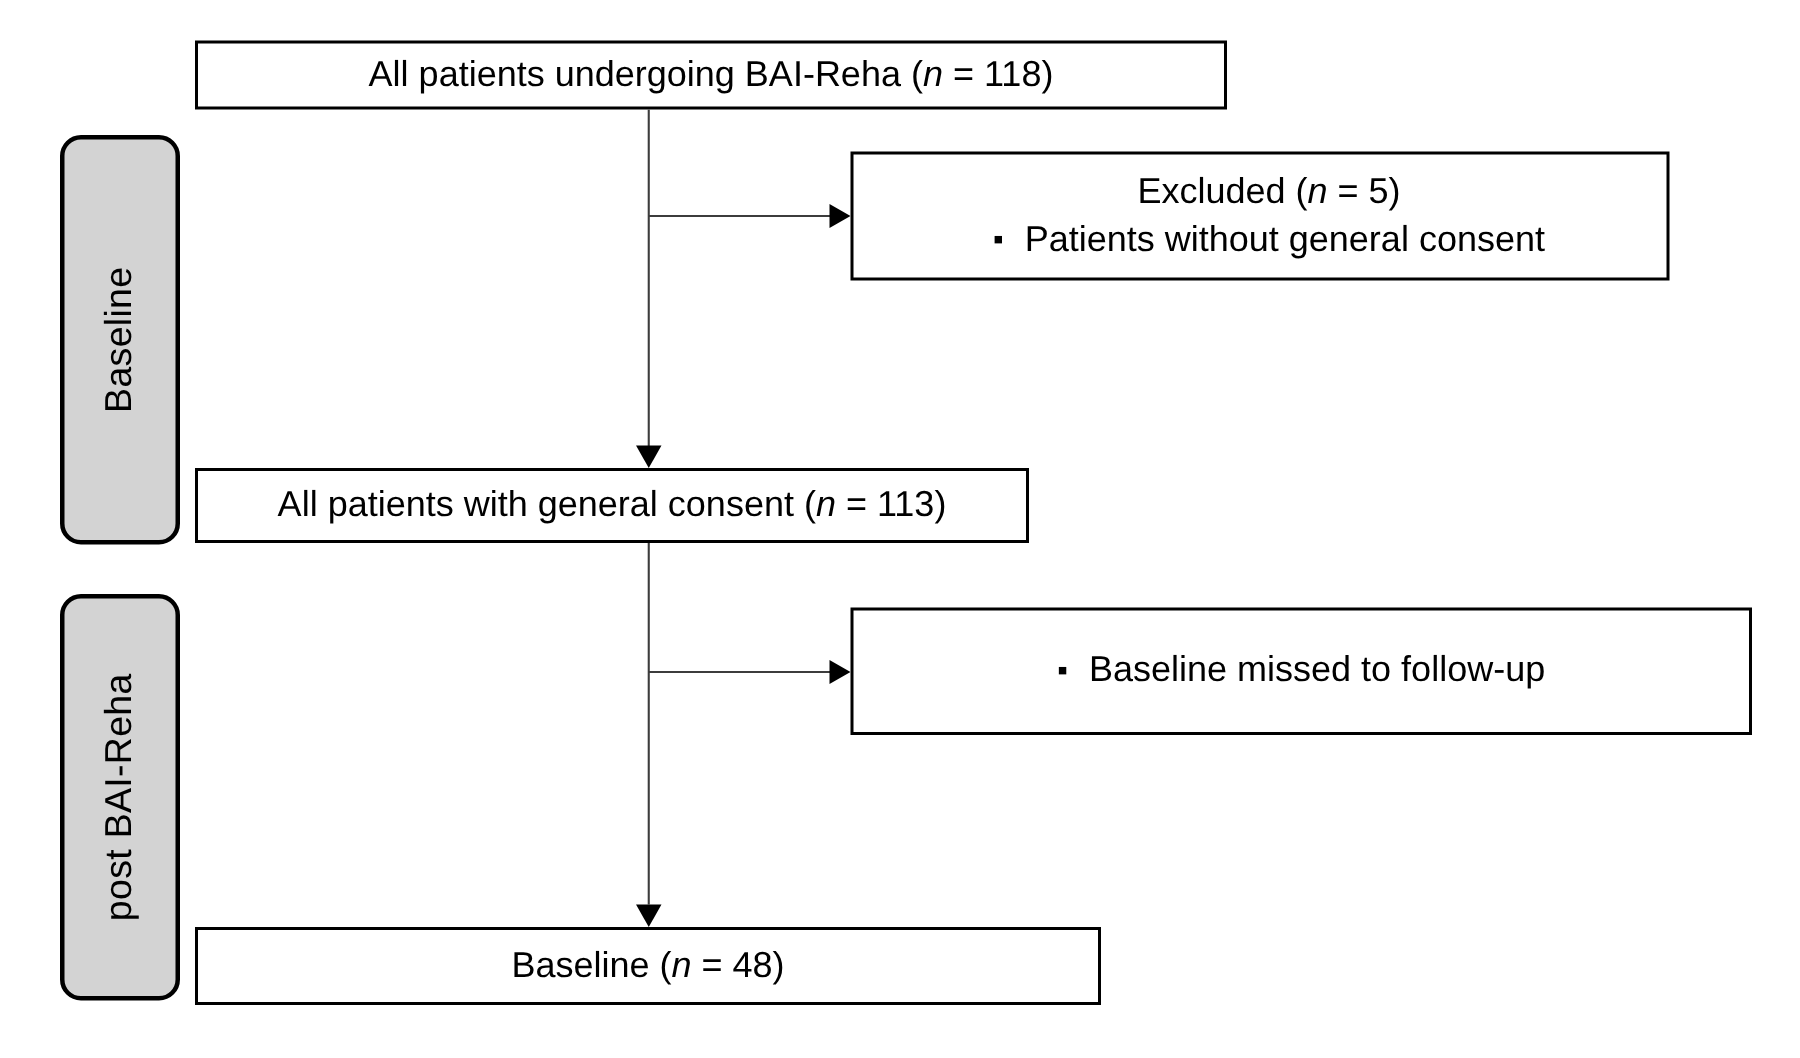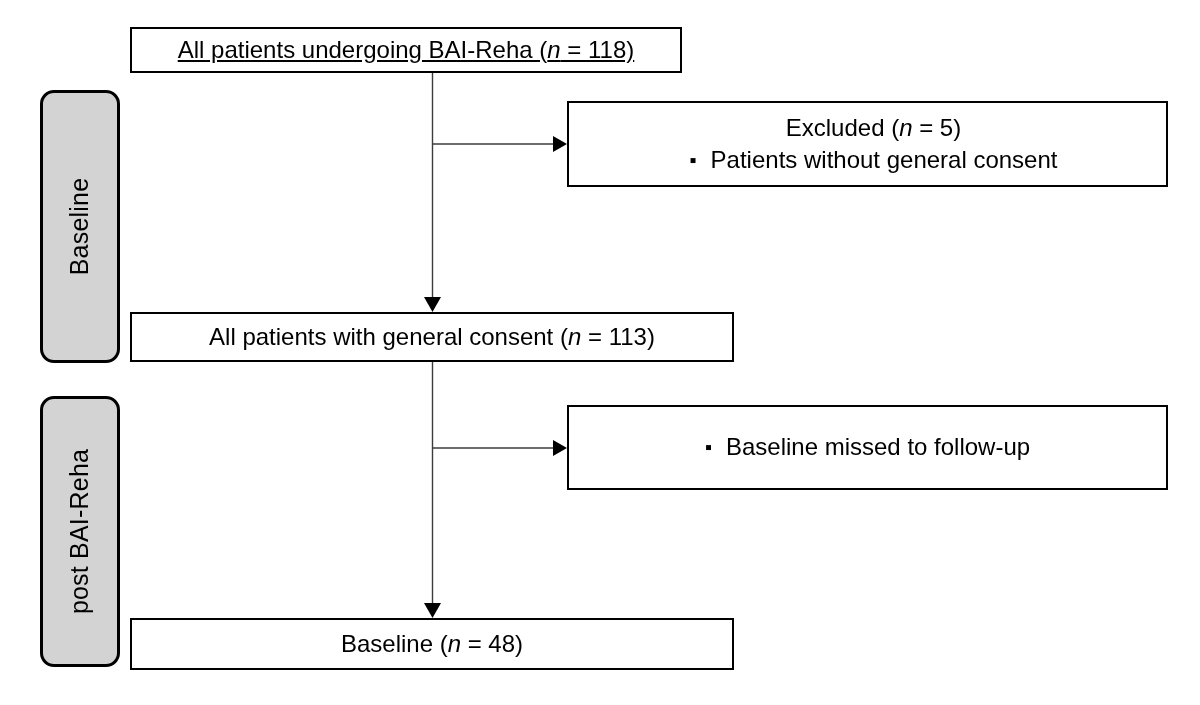--- a/index.html
+++ b/index.html
@@ -51,28 +51,28 @@
     background: var(--c-box_fill, #ffffff);
     border: 2.5px solid var(--c-border, #000000);
     display: flex;
     align-items: center;
     justify-content: center;
     text-align: center;
     font-size: 24px;
     line-height: 1.35;
   }
   .node .n-var { font-style: italic; }
-  .box-undergoing { left: 130px; top: 27px;  width: 552px; height: 46px; text-decoration: underline; }
-  .box-consent    { left: 130px; top: 312px; width: 604px; height: 50px; }
+  .box-undergoing { left: 130px; top: 27px;  width: 688px; height: 46px; }
+  .box-consent    { left: 130px; top: 312px; width: 556px; height: 50px; }
   .box-analysis   { left: 130px; top: 618px; width: 604px; height: 52px; }
   .box-excluded {
     flex-direction: column;
     justify-content: center;
   }
-  .box-excluded-1 { left: 567px; top: 101px; width: 601px; height: 86px; padding-left: 12px; }
+  .box-excluded-1 { left: 567px; top: 101px; width: 546px; height: 86px; padding-left: 12px; }
   .box-excluded-2 { left: 567px; top: 405px; width: 601px; height: 85px; }
   .excl-line { display: block; }
   .bullet-line {
     display: inline-flex;
     align-items: baseline;
     justify-content: center;
   }
   .bullet-glyph {
     font-size: 20px;
     margin-right: 14px;

